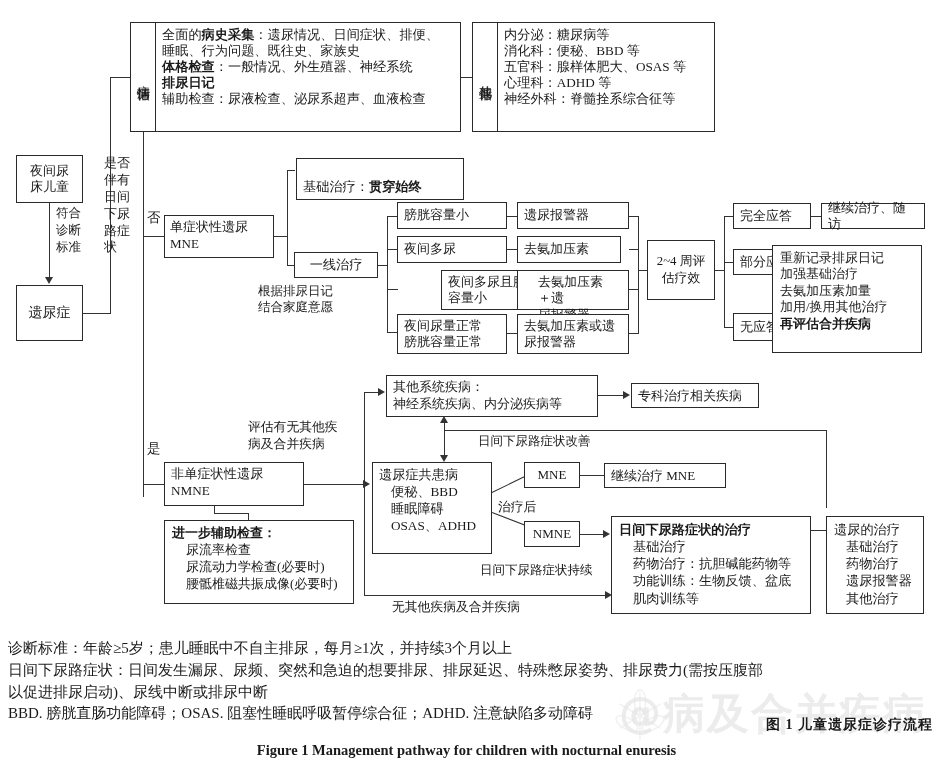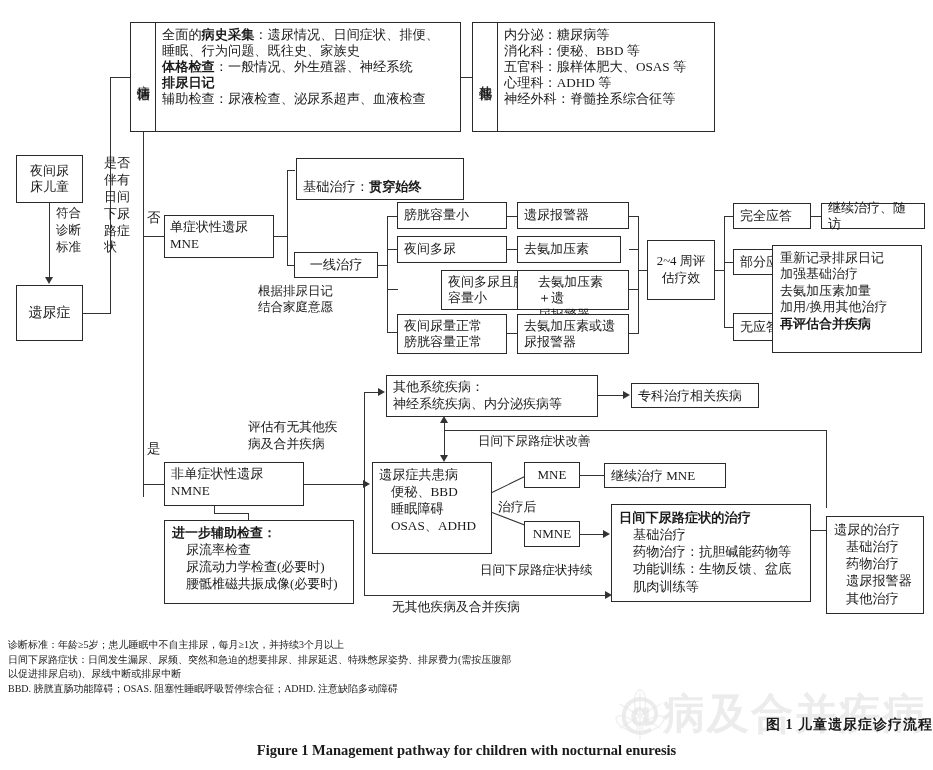--- a/index.html
+++ b/index.html
@@ -56,21 +56,21 @@
     position:absolute;width:0;height:0;z-index:3;
   }
   .arr-r{border-top:4px solid transparent;border-bottom:4px solid transparent;border-left:7px solid #333;}
   .arr-d{border-left:4px solid transparent;border-right:4px solid transparent;border-top:7px solid #333;}
   .arr-u{border-left:4px solid transparent;border-right:4px solid transparent;border-bottom:7px solid #333;}
   
   .diag{position:absolute;height:1.4px;background:#333;transform-origin:0 50%;z-index:2;}
   
   #notes{
     position:absolute;left:8px;top:638px;width:760px;
-    font-size:10px;line-height:1.45;z-index:7;
+    font-size:15px;line-height:1.45;z-index:7;
   }
   #notes div{white-space:pre;}
   
   .cap{
     position:absolute;width:933px;text-align:center;z-index:8;
   }
   #cap-cn{top:716px;font-size:14px;font-weight:bold;letter-spacing:1px;text-align:right;}
   #cap-en{top:742px;font-size:14.5px;font-weight:bold;
           font-family:"Liberation Serif","DejaVu Serif",serif;}
   
@@ -286,21 +286,21 @@
 
   <div class="box ctrall" style="left:524px;top:462px;width:56px;height:26px;font-size:13px;">MNE</div>
   <div class="box ctrall" style="left:524px;top:521px;width:56px;height:26px;font-size:13px;">NMNE</div>
 
   <div class="ln lnh" style="left:580px;top:475px;width:25px;"></div>
   <div class="box ctr" style="left:604px;top:463px;width:122px;height:25px;padding:2px 6px;font-size:13px;">继续治疗 MNE</div>
 
   <div class="ln lnh" style="left:580px;top:534px;width:24px;"></div>
   <div class="arrow arr-r" style="left:603px;top:530px;"></div>
 
-  <div class="box" style="left:611px;top:504px;width:200px;height:98px;padding:4px 7px;font-size:13.2px;line-height:1.3;">
+  <div class="box" style="left:611px;top:516px;width:200px;height:98px;padding:4px 7px;font-size:13.2px;line-height:1.3;">
     <div class="b">日间下尿路症状的治疗</div>
     <div style="padding-left:14px;">基础治疗</div>
     <div style="padding-left:14px;">药物治疗：抗胆碱能药物等</div>
     <div style="padding-left:14px;">功能训练：生物反馈、盆底</div>
     <div style="padding-left:14px;">肌肉训练等</div>
   </div>
 
   <div class="txt" style="left:480px;top:563px;font-size:12.5px;">日间下尿路症状持续</div>
 
   <div class="ln lnv" style="left:364px;top:484px;height:112px;"></div>

